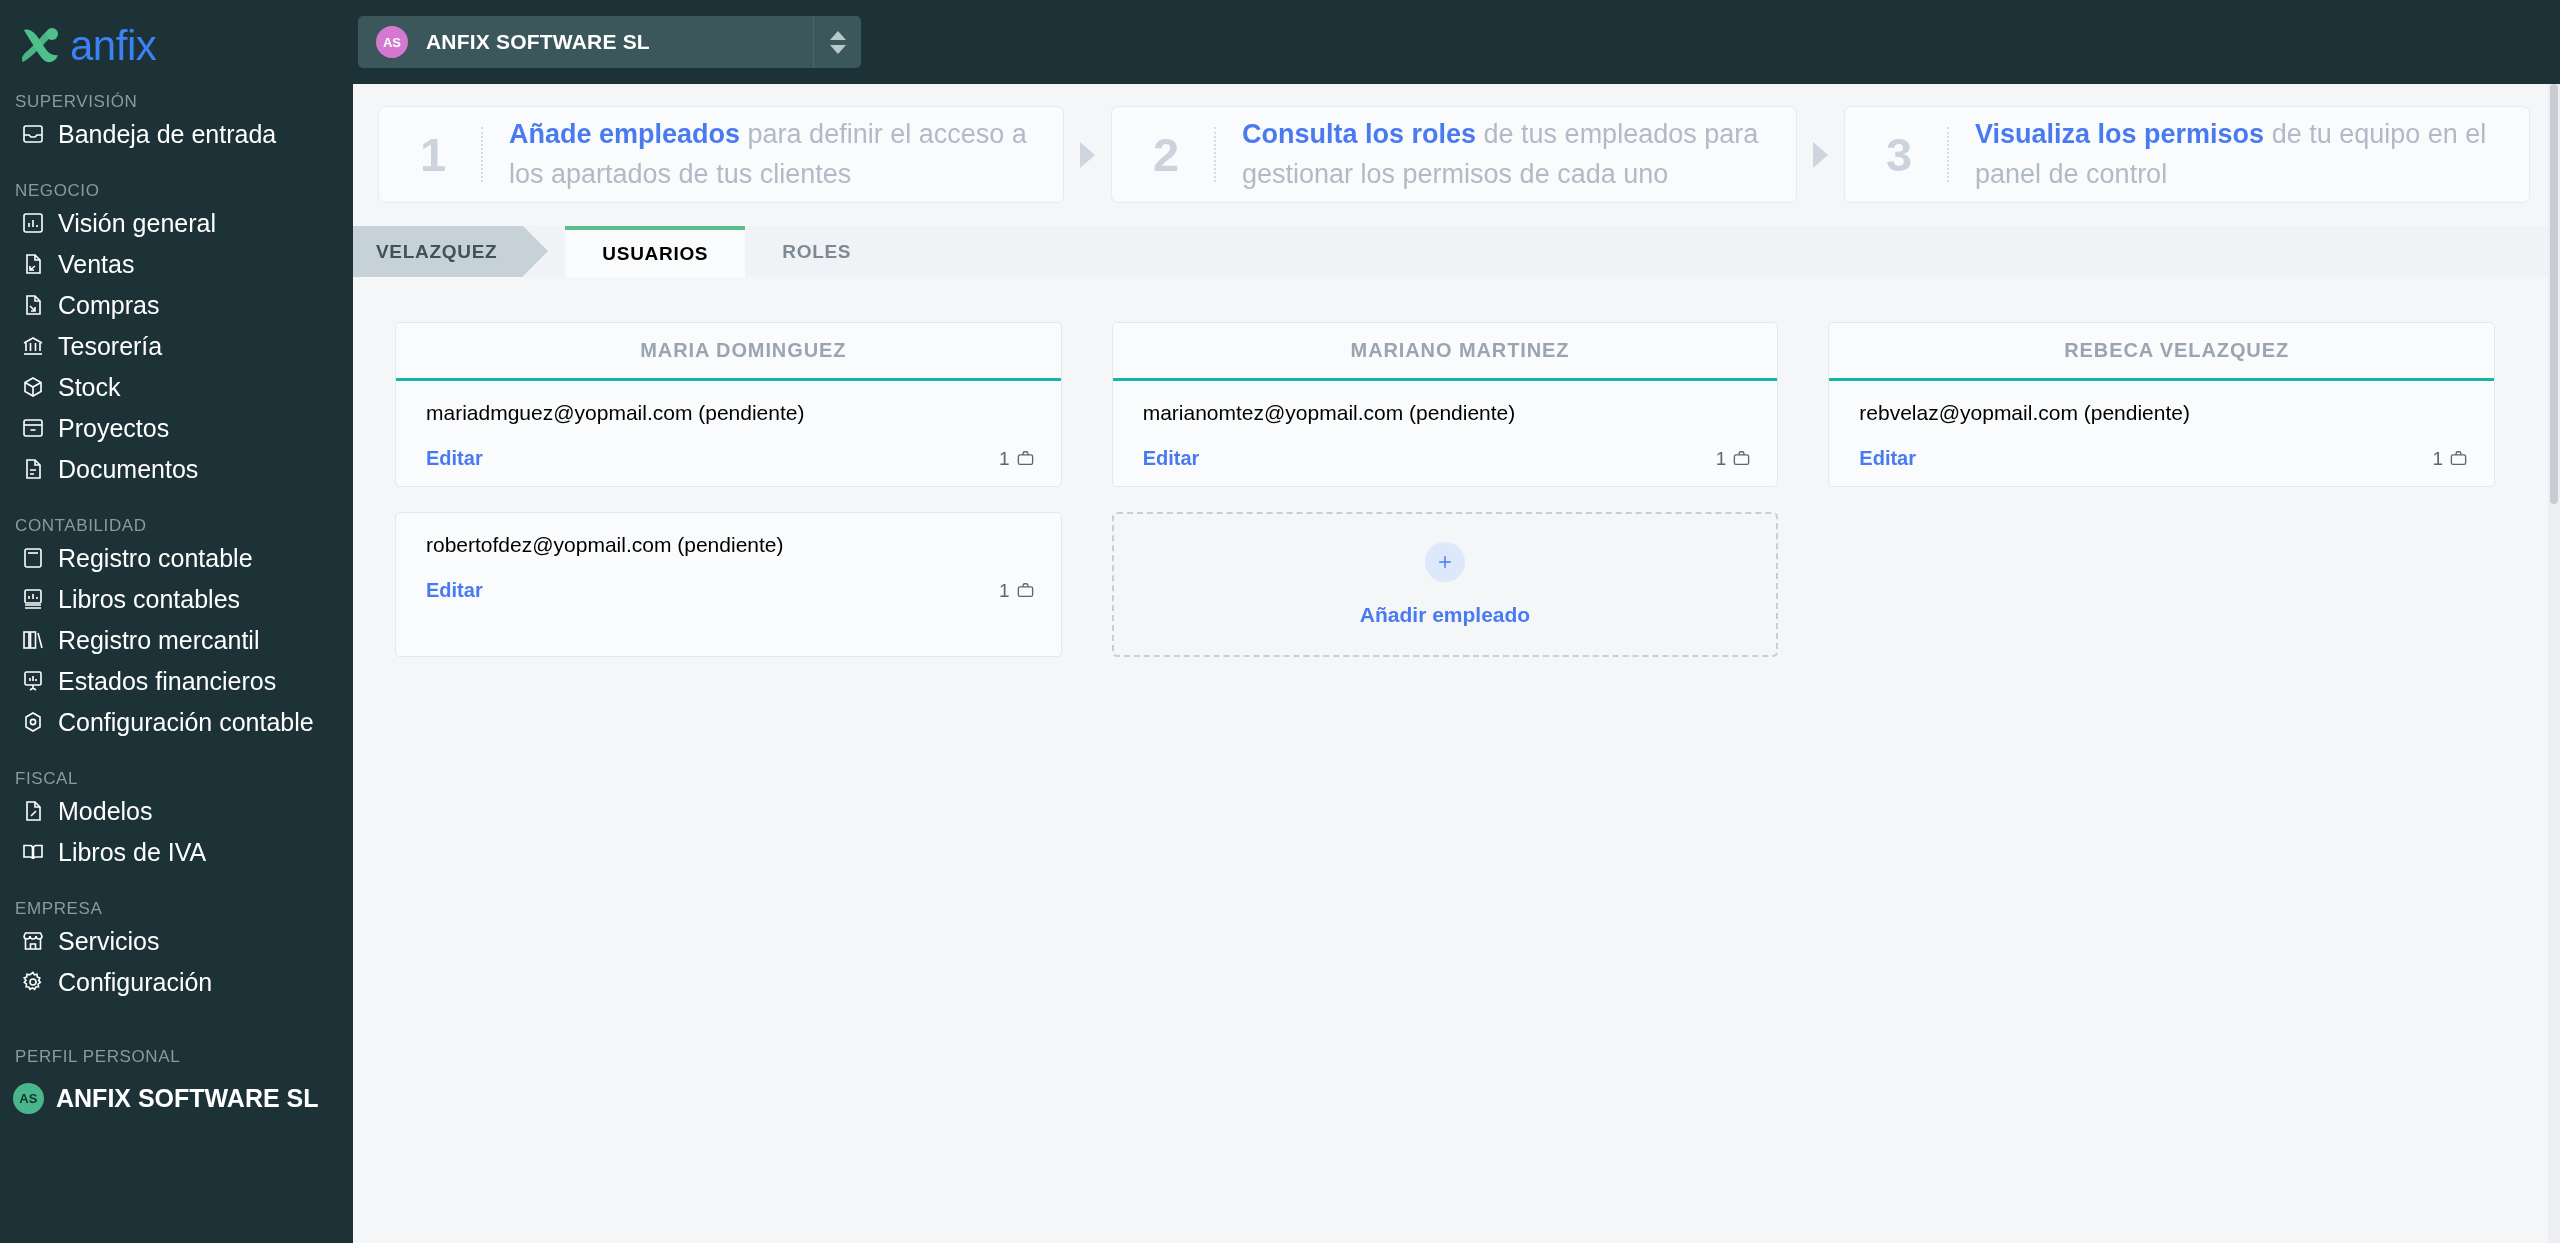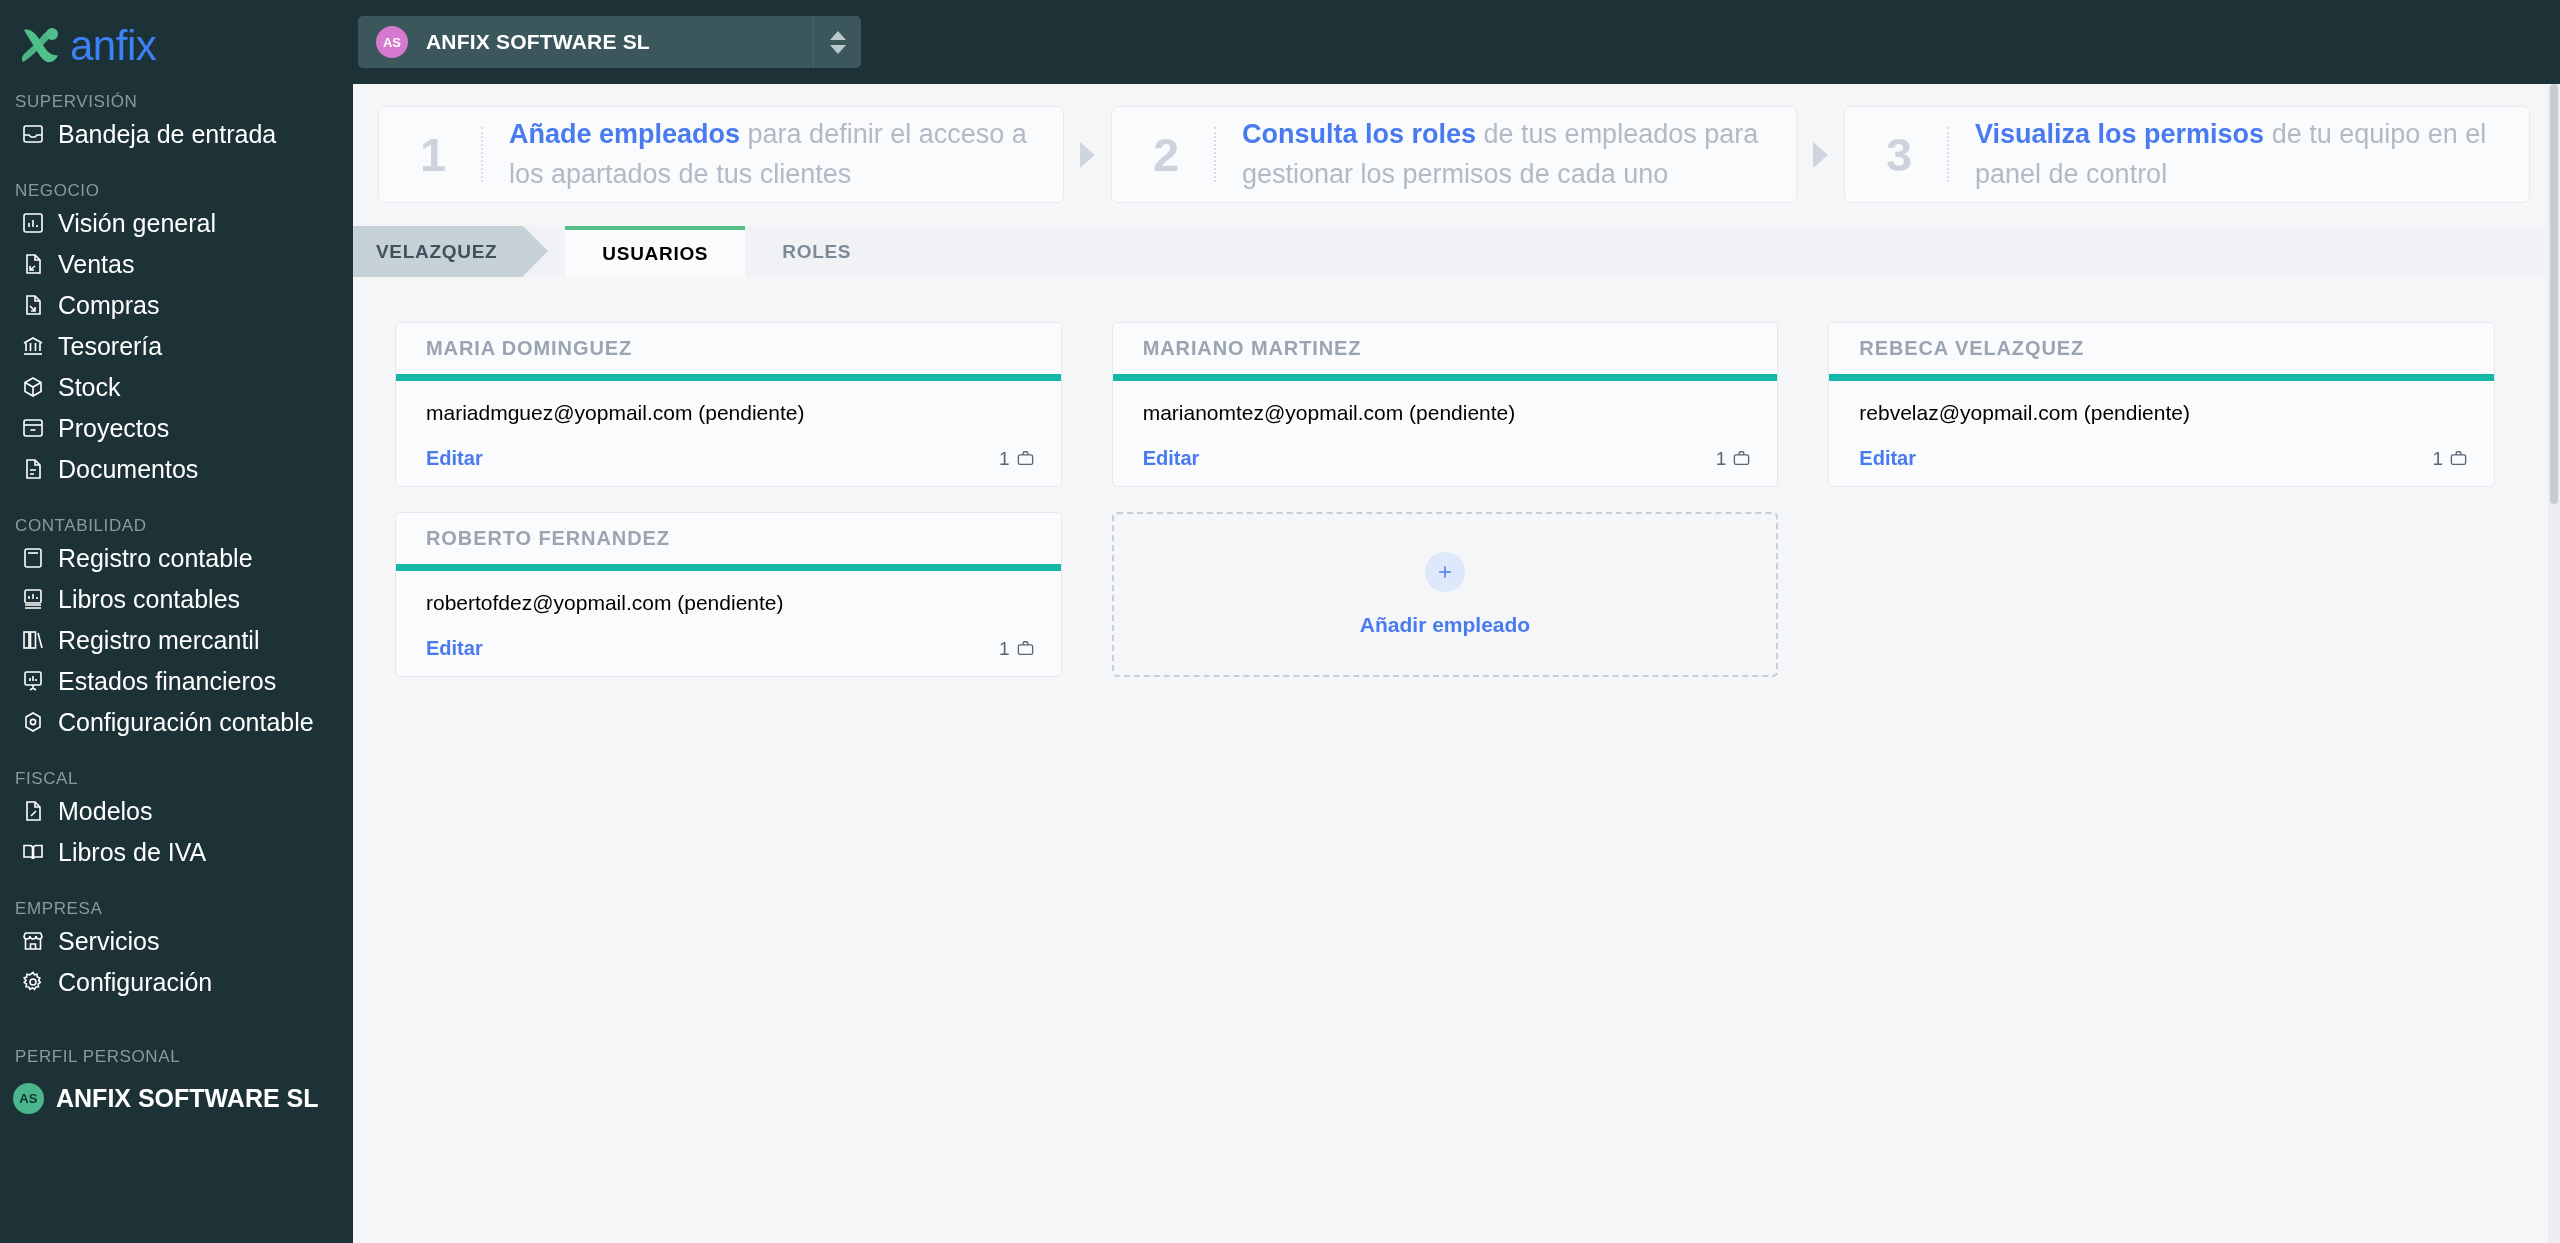--- a/index.html
+++ b/index.html
@@ -189,21 +189,22 @@
   .user-card {
     background: #fafbfc;
     border: 1px solid #e4e8ec;
     border-radius: 5px;
     overflow: hidden;
     min-height: 137px;
   }
   .user-card-head {
     height: 58px; display: flex; align-items: center;
     padding-left: 30px;
-    border-bottom: 7px solid #14b8a6;
+    border-bottom: 3px solid #14b8a6;
+    justify-content: center;
   }
   .user-name { color: #9aa5b1; font-size: 20px; font-weight: 700; letter-spacing: 0.9px; }
   .user-card-body { padding: 20px 26px 16px 30px; }
   .user-email { color: #000000; font-size: 21px; margin-bottom: 22px; }
   .user-card-foot { display: flex; align-items: center; justify-content: space-between; }
   .edit-link { color: #4a7af0; font-size: 20px; font-weight: 700; cursor: pointer; }
   .role-count { display: flex; align-items: center; gap: 6px; color: #5b6673; font-size: 19px; }
   .role-count svg { width: 19px; height: 19px; display: block; }
 
   .add-card {
@@ -557,23 +558,20 @@
                       <rect x="3" y="7.5" width="18" height="12" rx="2"></rect>
                       <path d="M9 7.5V5.5a2 2 0 012-2h2a2 2 0 012 2v2"></path>
                     </svg>
                   </span>
               </span>
             </div>
           </div>
         </div>
 
         <div class="user-card">
-          <div class="user-card-head">
-            <span class="user-name">ROBERTO FERNANDEZ</span>
-          </div>
           <div class="user-card-body">
             <div class="user-email">robertofdez@yopmail.com (pendiente)</div>
             <div class="user-card-foot">
               <span class="edit-link">Editar</span>
               <span class="role-count">
                 <span>1</span>
                 <span>
                     <svg viewBox="0 0 24 24" fill="none" stroke="#5b6673" stroke-width="1.7">
                       <rect x="3" y="7.5" width="18" height="12" rx="2"></rect>
                       <path d="M9 7.5V5.5a2 2 0 012-2h2a2 2 0 012 2v2"></path>

